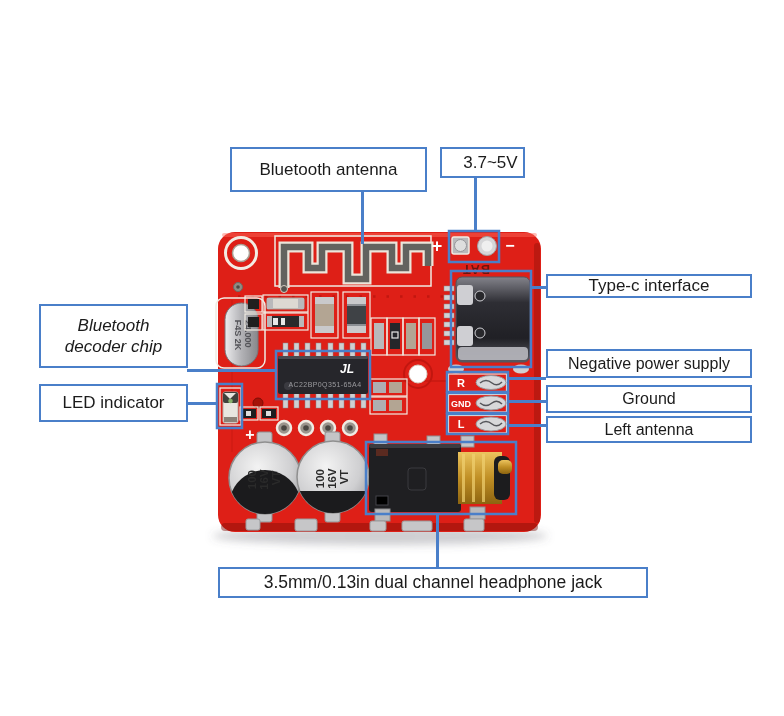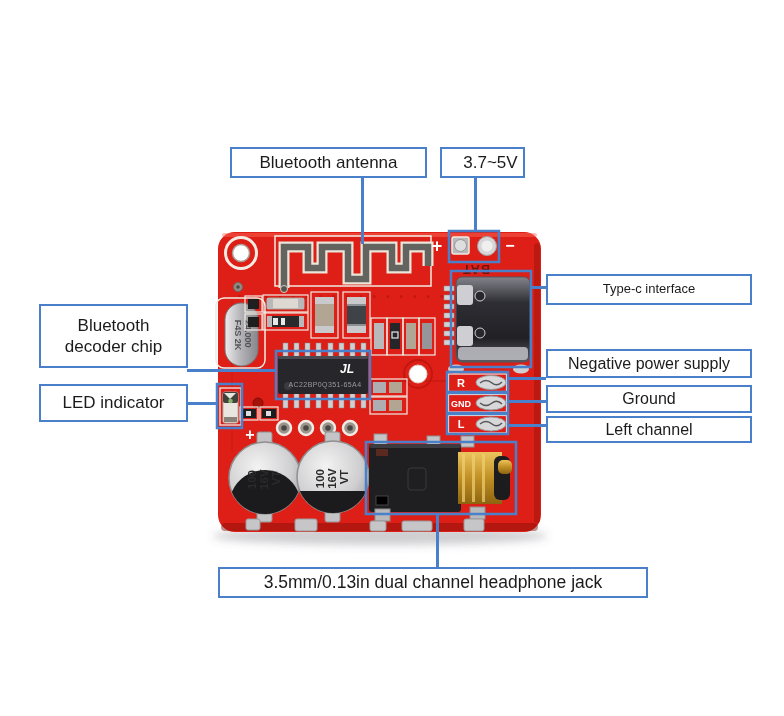--- a/index.html
+++ b/index.html
@@ -295,31 +295,31 @@
   <div class="leader" style="left:361px;top:177px;width:3px;height:67px;"></div>
   <div class="leader" style="left:474px;top:177px;width:3px;height:55px;"></div>
   <div class="leader" style="left:530px;top:286px;width:16px;height:3px;"></div>
   <div class="leader" style="left:507px;top:377px;width:39px;height:3px;"></div>
   <div class="leader" style="left:507px;top:400px;width:39px;height:3px;"></div>
   <div class="leader" style="left:507px;top:424px;width:39px;height:3px;"></div>
   <div class="leader" style="left:187px;top:369px;width:90px;height:3px;"></div>
   <div class="leader" style="left:187px;top:402px;width:31px;height:3px;"></div>
   <div class="leader" style="left:436px;top:513px;width:3px;height:56px;"></div>
 
-  <div class="callout" style="left:230px;top:147px;width:197px;height:31px;font-size:17px;">Bluetooth antenna</div>
+  <div class="callout" style="left:230px;top:147px;width:197px;height:45px;font-size:17px;">Bluetooth antenna</div>
 
   <div class="callout" style="left:440px;top:147px;width:85px;height:31px;font-size:17px;padding-left:16px;">3.7~5V</div>
 
-  <div class="callout" style="left:546px;top:274px;width:206px;height:31px;font-size:13px;">Type-c interface</div>
+  <div class="callout" style="left:546px;top:274px;width:206px;height:24px;font-size:17px;">Type-c interface</div>
 
   <div class="callout" style="left:546px;top:349px;width:206px;height:29px;font-size:16px;">Negative power supply</div>
 
   <div class="callout" style="left:546px;top:385px;width:206px;height:28px;font-size:16px;">Ground</div>
 
-  <div class="callout" style="left:546px;top:416px;width:206px;height:27px;font-size:16px;">Left channel</div>
-
-  <div class="callout" style="left:39px;top:304px;width:149px;height:64px;font-size:17px;padding:0 16px;">Bluetooth decoder chip</div>
+  <div class="callout" style="left:546px;top:416px;width:206px;height:27px;font-size:16px;">Left antenna</div>
+
+  <div class="callout" style="left:39px;top:304px;width:149px;height:64px;font-size:17px;padding:0 16px;font-style:italic;">Bluetooth decoder chip</div>
 
   <div class="callout" style="left:39px;top:384px;width:149px;height:38px;font-size:17px;">LED indicator</div>
 
   <div class="callout" style="left:218px;top:567px;width:430px;height:31px;font-size:17.5px;text-align:right;">3.5mm/0.13in dual channel headphone jack</div>
 
 </div>
 
 </body></html>

